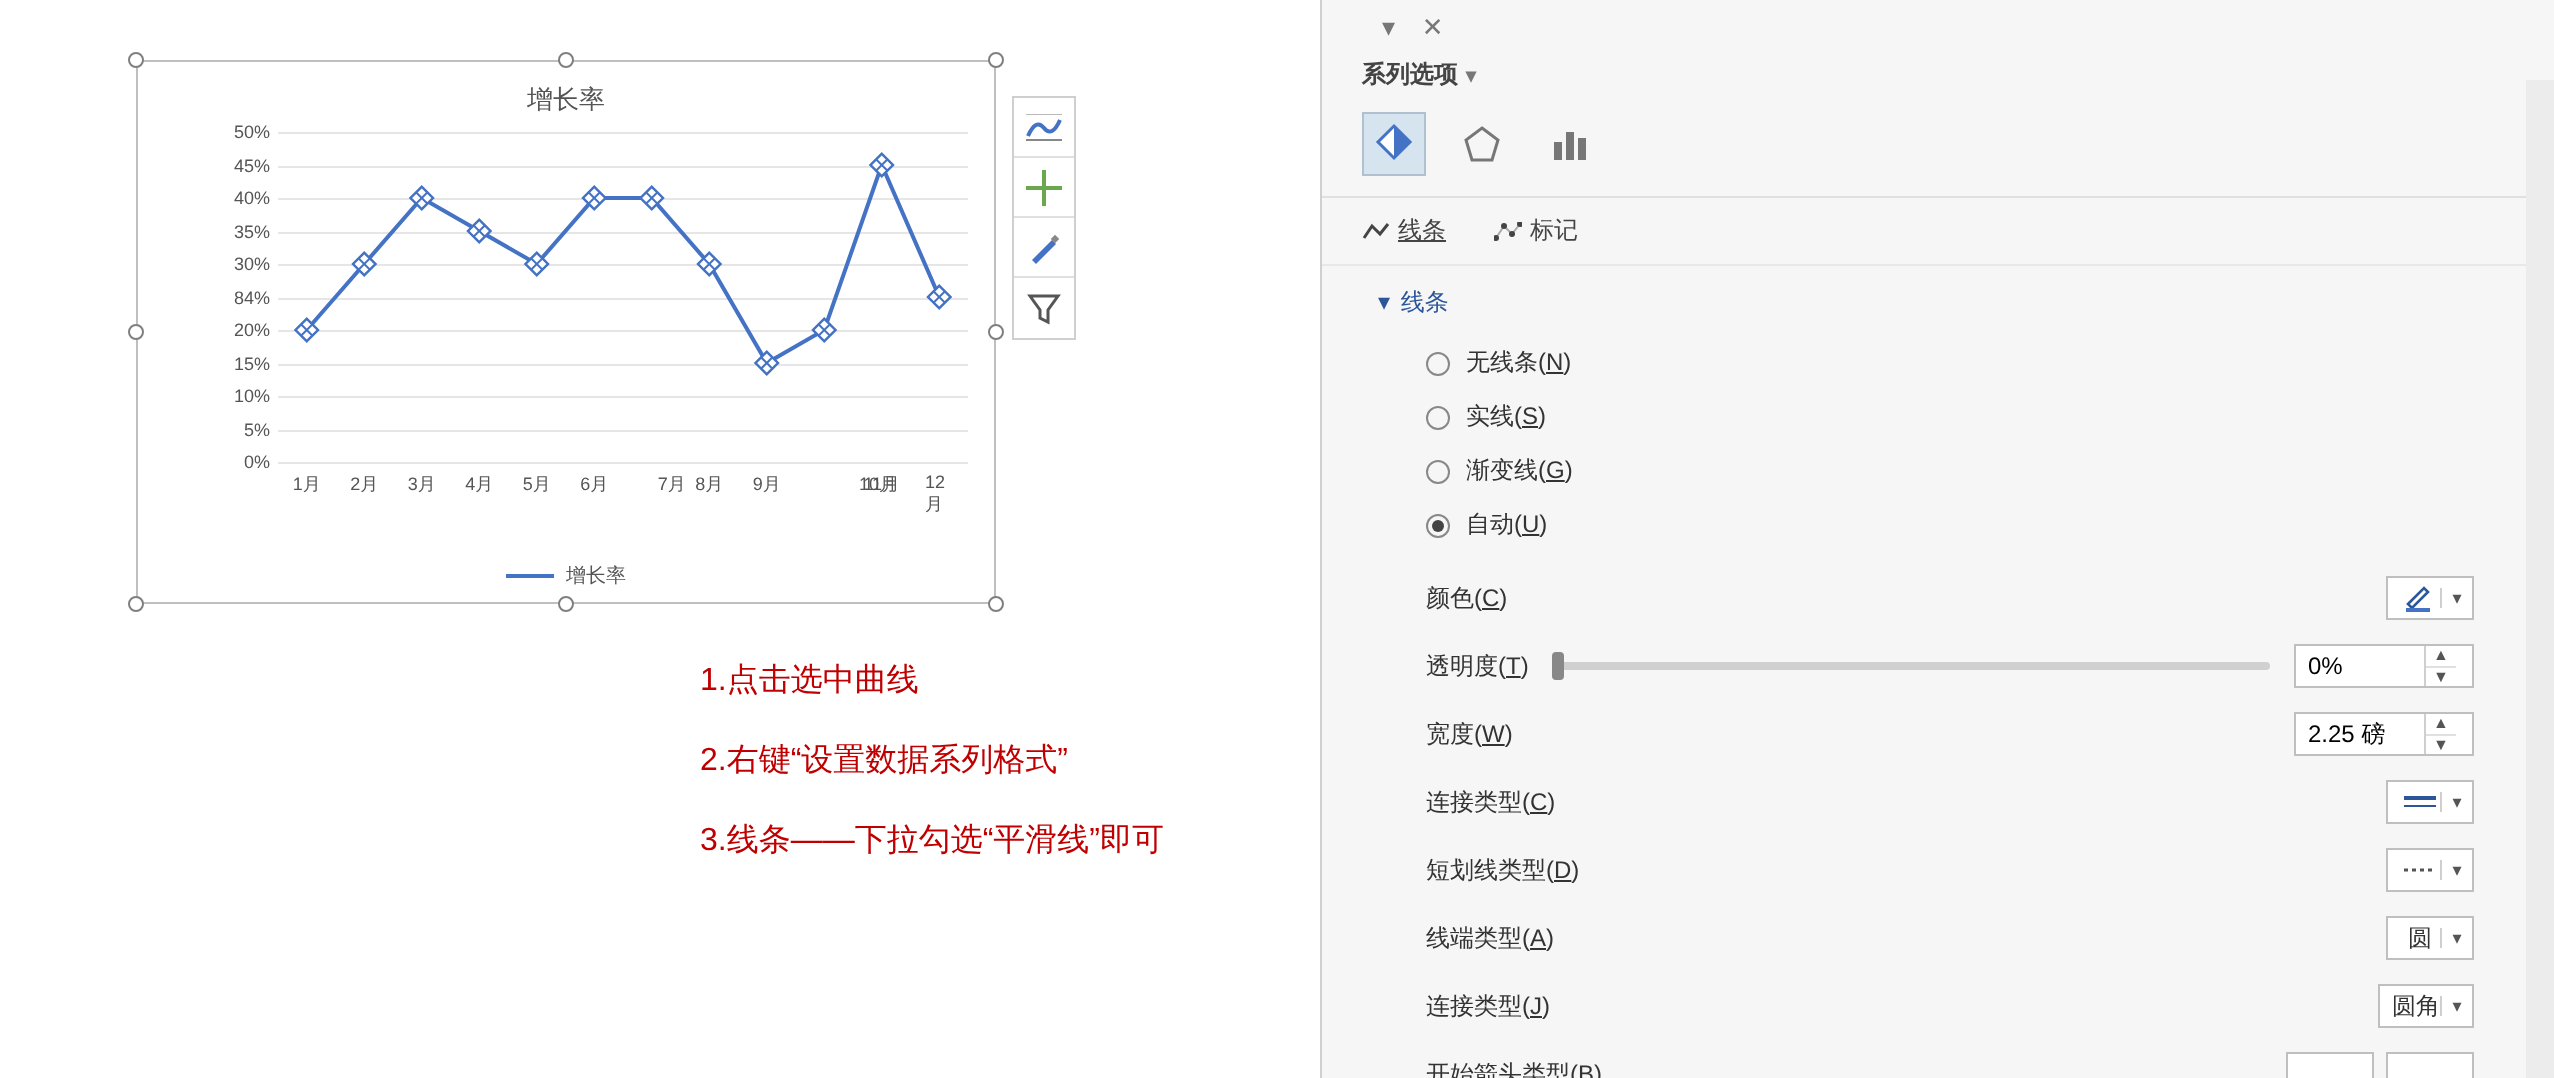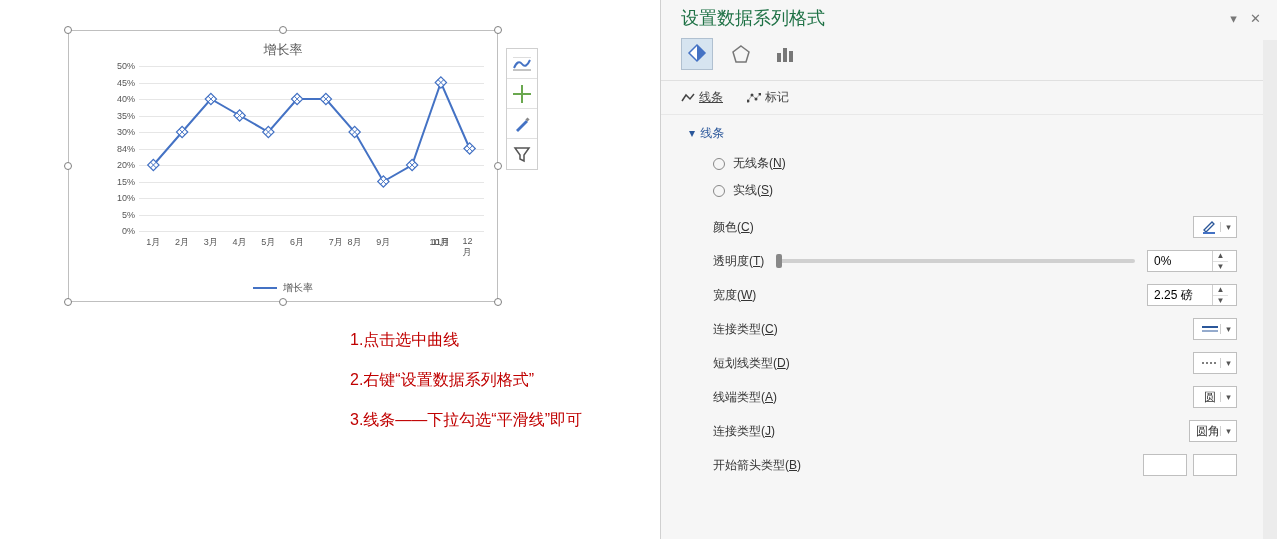--- a/index.html
+++ b/index.html
@@ -440,27 +440,29 @@
 </div>
 
 <div class="ann ann1">1.点击选中曲线</div>
 <div class="ann ann2">2.右键“设置数据系列格式”</div>
 <div class="ann ann3">3.线条——下拉勾选“平滑线”即可</div>
 
 <div class="pane">
   <div class="pane-scroll"></div>
 
   <div class="pane-header">
-    <div class="pane-title" style="color:#1E7145;">设置数据系列格式</div>
     <div class="pane-ctrls">
       <span>▾</span>
       <span>✕</span>
     </div>
   </div>
 
+  <div class="series-opts">
+    <span>系列选项</span><span class="caret">▾</span>
+  </div>
 
   <div class="cat-icons">
     <div class="cat-btn active">
       <svg width="22" height="22">
           <path d="M11 2 L19 10 L11 18 L3 10 Z" fill="#fff" stroke="#4472c4" stroke-width="1.5"></path>
           <path d="M11 2 L19 10 L11 18 Z" fill="#4472c4"></path>
         </svg>
     </div>
     <div class="cat-btn">
       <svg width="22" height="22">
@@ -502,20 +504,28 @@
     </div>
 
     <div class="radio-group">
       <div class="radio-row">
         <span class="radio"></span>
         <span><span>无线条</span>(<span class="ul">N</span>)</span>
       </div>
       <div class="radio-row">
         <span class="radio"></span>
         <span><span>实线</span>(<span class="ul">S</span>)</span>
+      </div>
+      <div class="radio-row">
+        <span class="radio"></span>
+        <span><span>渐变线</span>(<span class="ul">G</span>)</span>
+      </div>
+      <div class="radio-row">
+        <span class="radio sel"></span>
+        <span><span>自动</span>(<span class="ul">U</span>)</span>
       </div>
     </div>
 
     <div class="props">
 
       <div class="prop-row">
         <span class="prop-label"><span>颜色</span>(<span class="ul">C</span>)</span>
         <span style="flex:1"></span>
         <div class="drop" style="min-width:44px;">
           <span class="dval">

